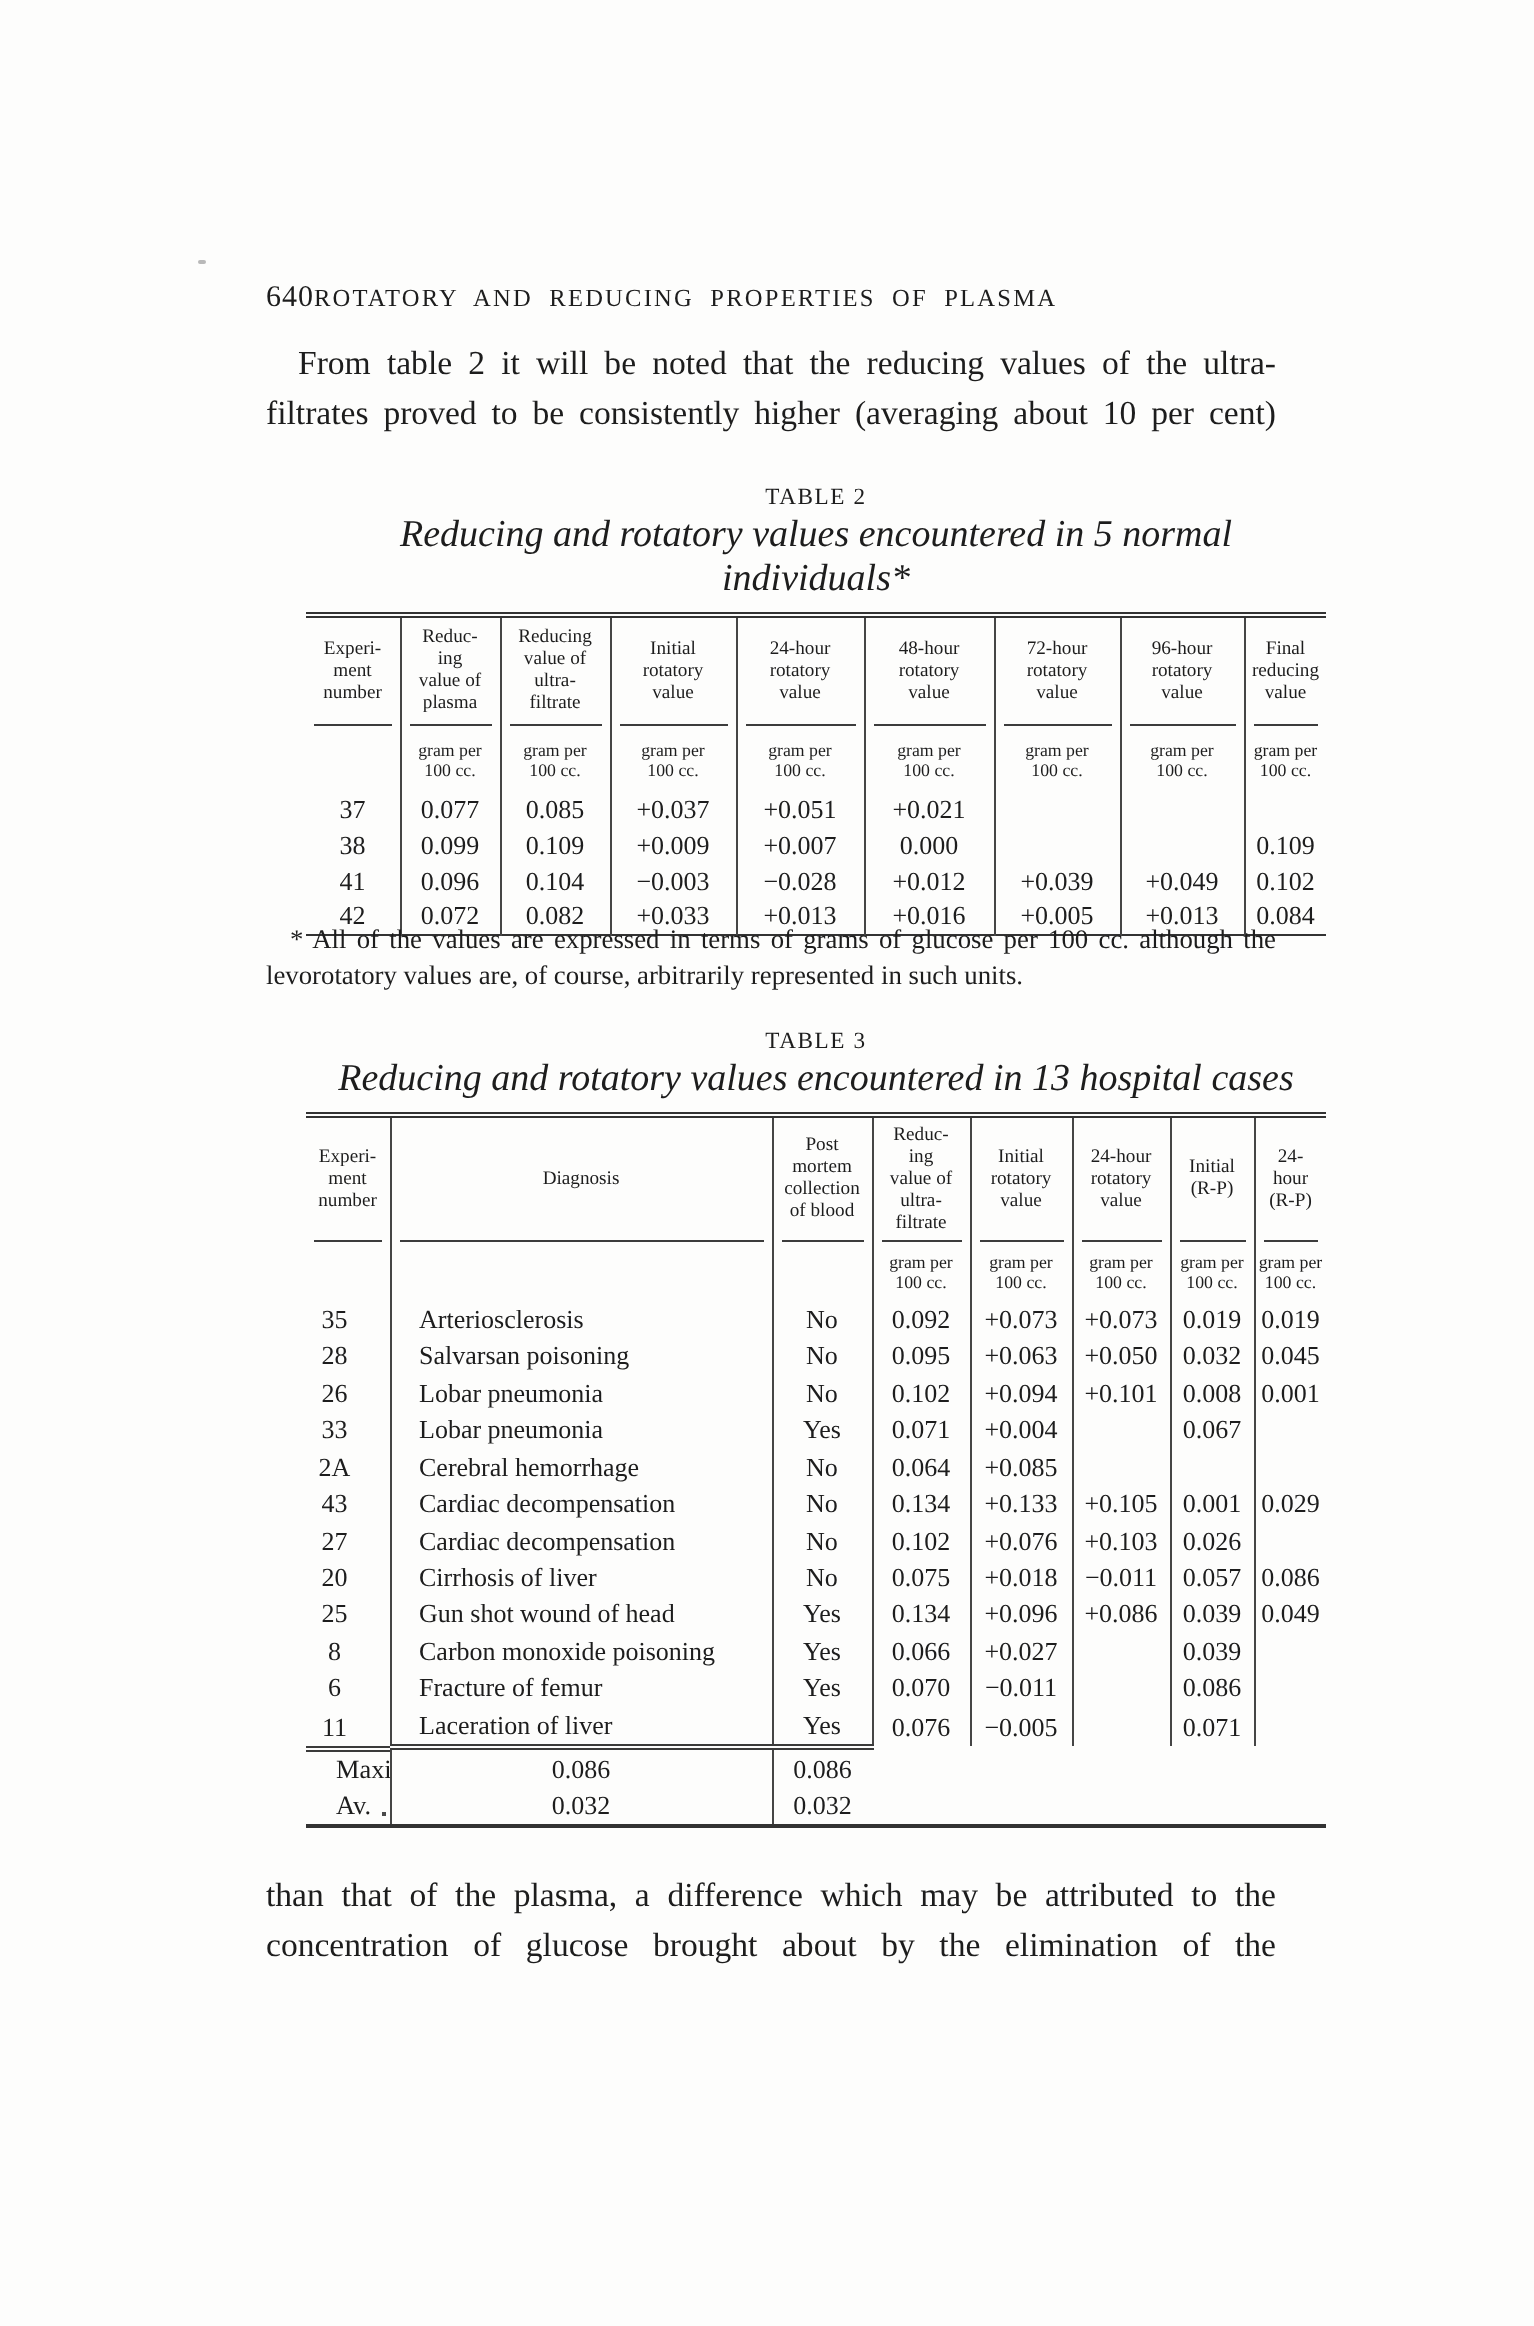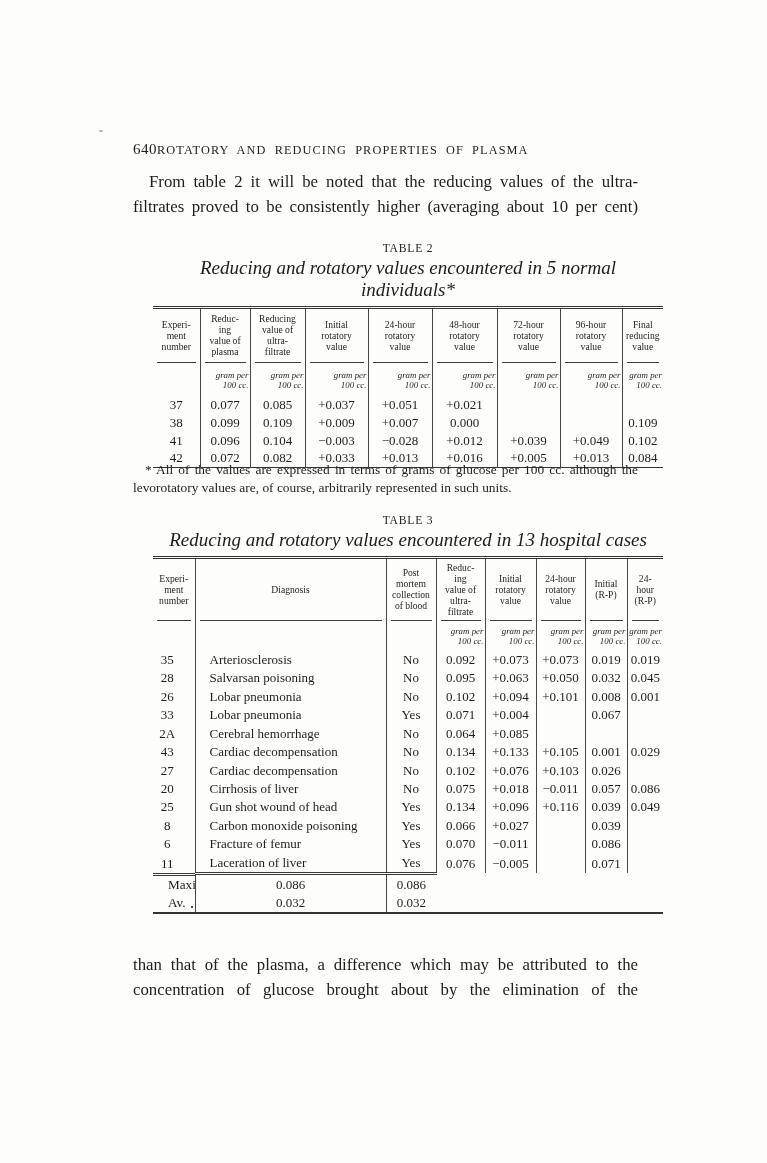--- a/index.html
+++ b/index.html
@@ -11,21 +11,21 @@
   .speck{position:absolute;left:99px;top:130px;width:4px;height:2px;background:#b9b9b9;border-radius:1px;}
 
   
   .runhead{position:absolute;top:141px;left:133px;width:505px;display:flex;align-items:baseline;}
   .pnum{font-size:15px;letter-spacing:0.5px;}
   .rtitle{flex:1;text-align:left;font-size:12.3px;letter-spacing:1.1px;word-spacing:4px;}
 
   
   .para{position:absolute;left:133px;width:505px;font-size:16.8px;line-height:24.5px;}
   .intro{top:170px;}
-  .closing{top:936px;margin-top:17px;}
+  .closing{top:936px;}
   .pline{text-align:justify;}
   .jlast{text-align-last:justify;}
   .indent{text-indent:16px;}
 
   
   .tblock{position:absolute;left:133px;width:530px;}
   .t2block{top:242px;}
   .t3block{top:514px;}
   .tlabel{width:510px;margin-left:20px;text-align:center;font-size:11.6px;letter-spacing:0.8px;}
   .tcaption{width:510px;margin-left:20px;text-align:center;font-style:italic;font-size:19px;margin-top:2px;margin-bottom:5px;}
@@ -35,21 +35,21 @@
   #t3{border-top:3px double #333;border-bottom:2px solid #333;}
   .dtable th,.dtable td{border-left:1px solid #454545;white-space:pre-line;overflow:hidden;}
   .dtable th:first-child,.dtable td:first-child{border-left:none;}
   .dtable .hdr th{
     font-weight:normal;font-size:9.6px;line-height:11px;vertical-align:middle;
     position:relative;padding:2px 1px 4px;
   }
   .dtable .hdr th::after{content:"";position:absolute;left:4px;right:4px;bottom:0;border-bottom:1px solid #3c3c3c;}
   #t2 .hdr th{height:48px;}
   #t3 .hdr th{height:56px;}
-  .dtable .units td{font-size:8.9px;font-style:italic;line-height:10px;text-align:right;vertical-align:middle;}
+  .dtable .units td{font-size:8.9px;line-height:10px;text-align:center;vertical-align:middle;}
   #t2 .units td{height:31px;}
   #t3 .units td{height:27px;}
   .dtable td.d{font-size:13px;line-height:15.3px;}
   #t2 td.d{padding:1.2px 0;}
   #t3 td.d{padding:1.6px 0;}
   .c{text-align:center;}
   .al{text-align:left;padding-left:14px !important;}
   .ar{text-align:center;padding-right:13px !important;}
 
   
@@ -338,21 +338,21 @@
             <td class="d c">−0.011</td>
             <td class="d c">0.057</td>
             <td class="d c">0.086</td>
           </tr>
           <tr>
             <td class="d ar">25</td>
             <td class="d al">Gun shot wound of head</td>
             <td class="d c">Yes</td>
             <td class="d c">0.134</td>
             <td class="d c">+0.096</td>
-            <td class="d c">+0.116</td>
+            <td class="d c">+0.086</td>
             <td class="d c">0.039</td>
             <td class="d c">0.049</td>
           </tr>
           <tr>
             <td class="d ar">8</td>
             <td class="d al">Carbon monoxide poisoning</td>
             <td class="d c">Yes</td>
             <td class="d c">0.066</td>
             <td class="d c">+0.027</td>
             <td class="d c"></td>

